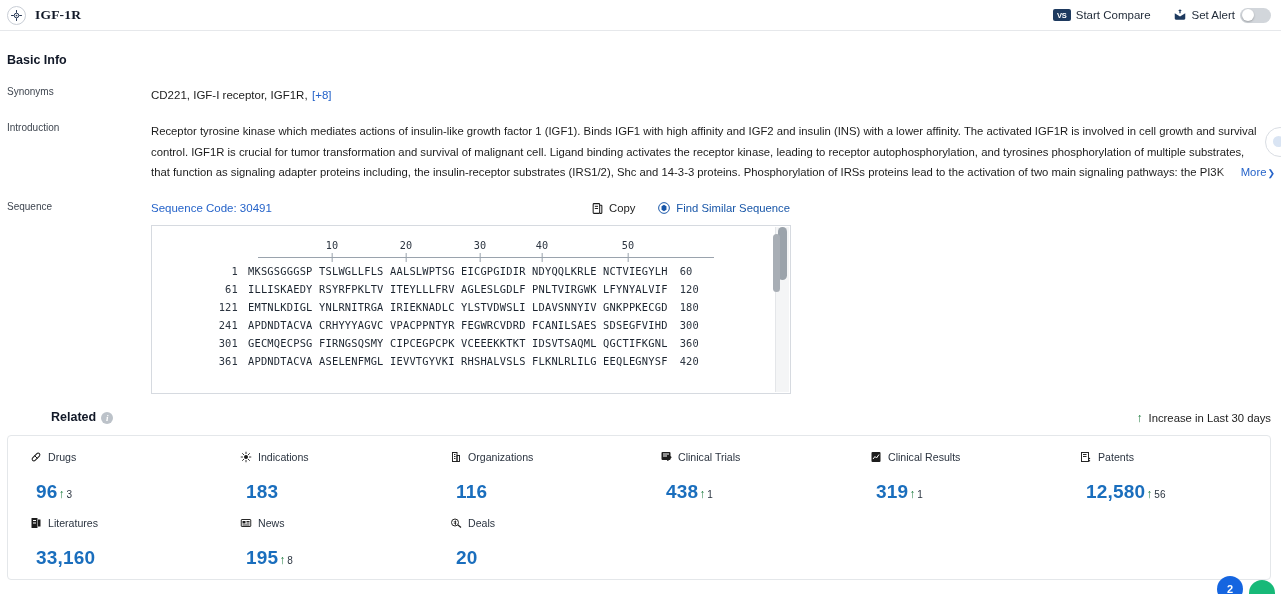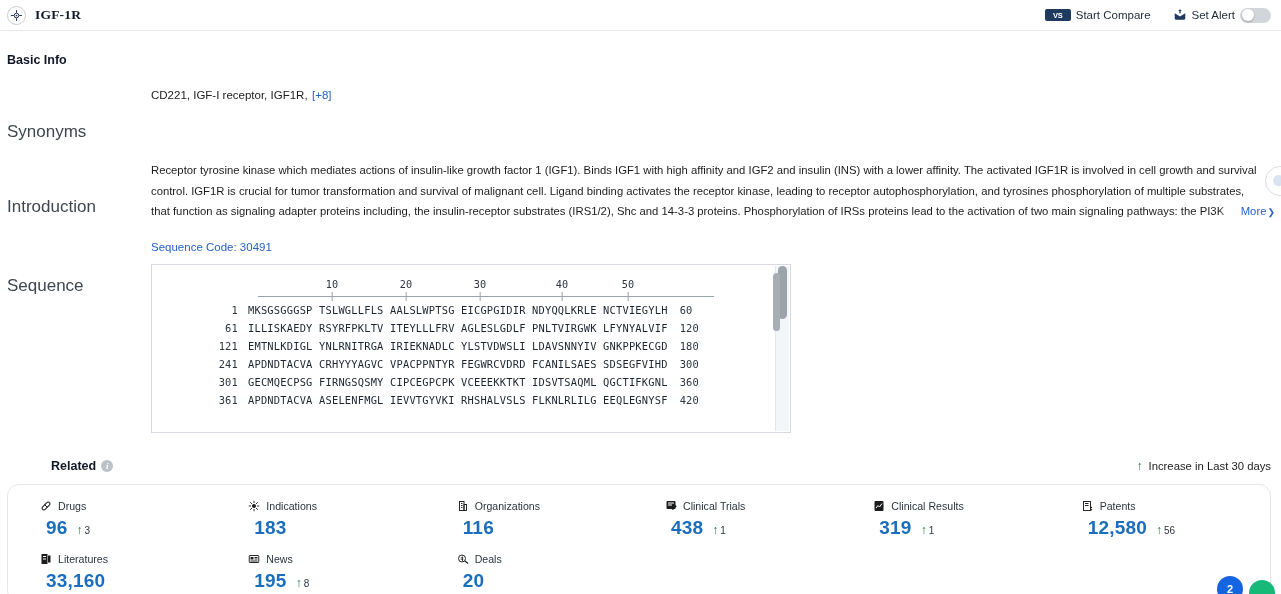--- a/index.html
+++ b/index.html
@@ -57,21 +57,21 @@
   }
   .tb-action {
     display: flex;
     align-items: center;
     gap: 5px;
     font-size: 11.5px;
     color: #1f2937;
     cursor: pointer;
   }
   .vs-badge {
-    width: 26px;
+    width: 18px;
     height: 12px;
     background: #1e3a5f;
     border-radius: 2px;
     color: #fff;
     font-size: 7.5px;
     font-weight: bold;
     display: flex;
     align-items: center;
     justify-content: center;
     letter-spacing: -.3px;
@@ -107,24 +107,23 @@
     color: #111827;
     margin: 22px 0 0 0;
   }
   .row {
     display: flex;
     margin-top: 18px;
   }
   .row-label {
     width: 144px;
     flex: none;
-    font-size: 17px;
+    font-size: 10px;
     color: #3f4650;
     padding-top: 1px;
-    margin-top: 36px;
   }
   .row-body {
     flex: 1;
     min-width: 0;
   }
   .syn-text {
     font-size: 11.5px;
     color: #1c1c1c;
   }
   .syn-more {
@@ -304,22 +303,22 @@
     left: -5px;
     width: 7px;
     height: 58px;
     background: #a8aeb5;
     border-radius: 4px;
   }
 
   
   .related-head {
     display: flex;
-    align-items: center;
-    margin-top: 26px;
+    align-items: flex-end;
+    margin-top: 16px;
     padding-left: 44px;
   }
   .related-title {
     font-size: 12.5px;
     font-weight: bold;
     color: #111827;
   }
   .info-dot {
     margin-left: 5px;
     width: 12px;
@@ -347,23 +346,23 @@
   .arrow-up {
     color: #1a7a3c;
     font-size: 12px;
     font-weight: bold;
     line-height: 1;
   }
   .related-card {
     margin-top: 11px;
     margin-right: 10px;
     border: 1px solid #e4e7ea;
-    border-radius: 12px;
+    border-radius: 4px;
     background: #fff;
-    padding: 14px 0 10px 12px;
+    padding: 14px 0 10px 2px;
     box-sizing: border-box;
   }
   .stat-grid {
     display: grid;
     grid-template-columns: repeat(6, 1fr);
     row-gap: 13px;
   }
   .stat {
     padding-left: 20px;
     box-sizing: border-box;
@@ -374,22 +373,22 @@
     gap: 6px;
     height: 14px;
   }
   .stat-label {
     font-size: 10.6px;
     color: #2b3440;
   }
   .stat-bottom {
     display: flex;
     align-items: baseline;
-    gap: 9px;
-    margin-top: 4px;
+    gap: 1px;
+    margin-top: 17px;
     padding-left: 6px;
   }
   .stat-val {
     font-size: 19px;
     font-weight: bold;
     color: #1a6ebd;
     letter-spacing: .2px;
     cursor: pointer;
   }
   .delta {
@@ -497,30 +496,52 @@
       </div>
     </div>
   </div>
 
   <div class="row">
     <div class="row-label">Sequence</div>
     <div class="row-body">
 
       <div class="seq-head">
         <span class="seq-code">Sequence Code: 30491</span>
+        <div class="seq-tools">
+          <span class="seq-tool">
+            <span class="ico">
+              <svg width="13" height="13" viewBox="0 0 24 24" fill="none" stroke="#1c1c1c" stroke-width="1.9">
+                <rect x="4" y="3" width="12" height="18" rx="1.5"></rect>
+                <line x1="7" y1="8" x2="13" y2="8"></line>
+                  <line x1="7" y1="12" x2="13" y2="12"></line>
+                <path d="M16 6h3a1 1 0 0 1 1 1v13a1 1 0 0 1-1 1h-3"></path>
+              </svg>
+            </span>
+            <span>Copy</span>
+          </span>
+          <span class="seq-tool blue">
+            <span class="ico">
+              <svg width="14" height="14" viewBox="0 0 24 24" fill="none" stroke="#1856a8" stroke-width="1.7">
+                <circle cx="12" cy="12" r="9.2"></circle>
+                <path d="M12 6.5l4.2 2.6v5.8L12 17.5 7.8 14.9V9.1L12 6.5z" fill="#1856a8" stroke="none"></path>
+              </svg>
+            </span>
+            <span>Find Similar Sequence</span>
+          </span>
+        </div>
       </div>
 
       <div class="seq-box">
         <div class="seq-inner">
           <div class="ruler">
             <div class="ruler-line"></div>
             <span class="rtick" style="left:74px">10</span>
             <span class="rtick" style="left:148px">20</span>
             <span class="rtick" style="left:222px">30</span>
-            <span class="rtick" style="left:304px">40</span>
+            <span class="rtick" style="left:284px">40</span>
             <span class="rtick" style="left:370px">50</span>
           </div>
           <div id="seq-lines">
               <div class="seq-line"><span class="seq-num-l">1</span><span class="seq-res">MKSGSGGGSP TSLWGLLFLS AALSLWPTSG EICGPGIDIR NDYQQLKRLE NCTVIEGYLH</span><span class="seq-num-r">60</span></div>
               <div class="seq-line"><span class="seq-num-l">61</span><span class="seq-res">ILLISKAEDY RSYRFPKLTV ITEYLLLFRV AGLESLGDLF PNLTVIRGWK LFYNYALVIF</span><span class="seq-num-r">120</span></div>
               <div class="seq-line"><span class="seq-num-l">121</span><span class="seq-res">EMTNLKDIGL YNLRNITRGA IRIEKNADLC YLSTVDWSLI LDAVSNNYIV GNKPPKECGD</span><span class="seq-num-r">180</span></div>
               <div class="seq-line"><span class="seq-num-l">241</span><span class="seq-res">APDNDTACVA CRHYYYAGVC VPACPPNTYR FEGWRCVDRD FCANILSAES SDSEGFVIHD</span><span class="seq-num-r">300</span></div>
               <div class="seq-line"><span class="seq-num-l">301</span><span class="seq-res">GECMQECPSG FIRNGSQSMY CIPCEGPCPK VCEEEKKTKT IDSVTSAQML QGCTIFKGNL</span><span class="seq-num-r">360</span></div>
               <div class="seq-line"><span class="seq-num-l">361</span><span class="seq-res">APDNDTACVA ASELENFMGL IEVVTGYVKI RHSHALVSLS FLKNLRLILG EEQLEGNYSF</span><span class="seq-num-r">420</span></div>
             </div>

